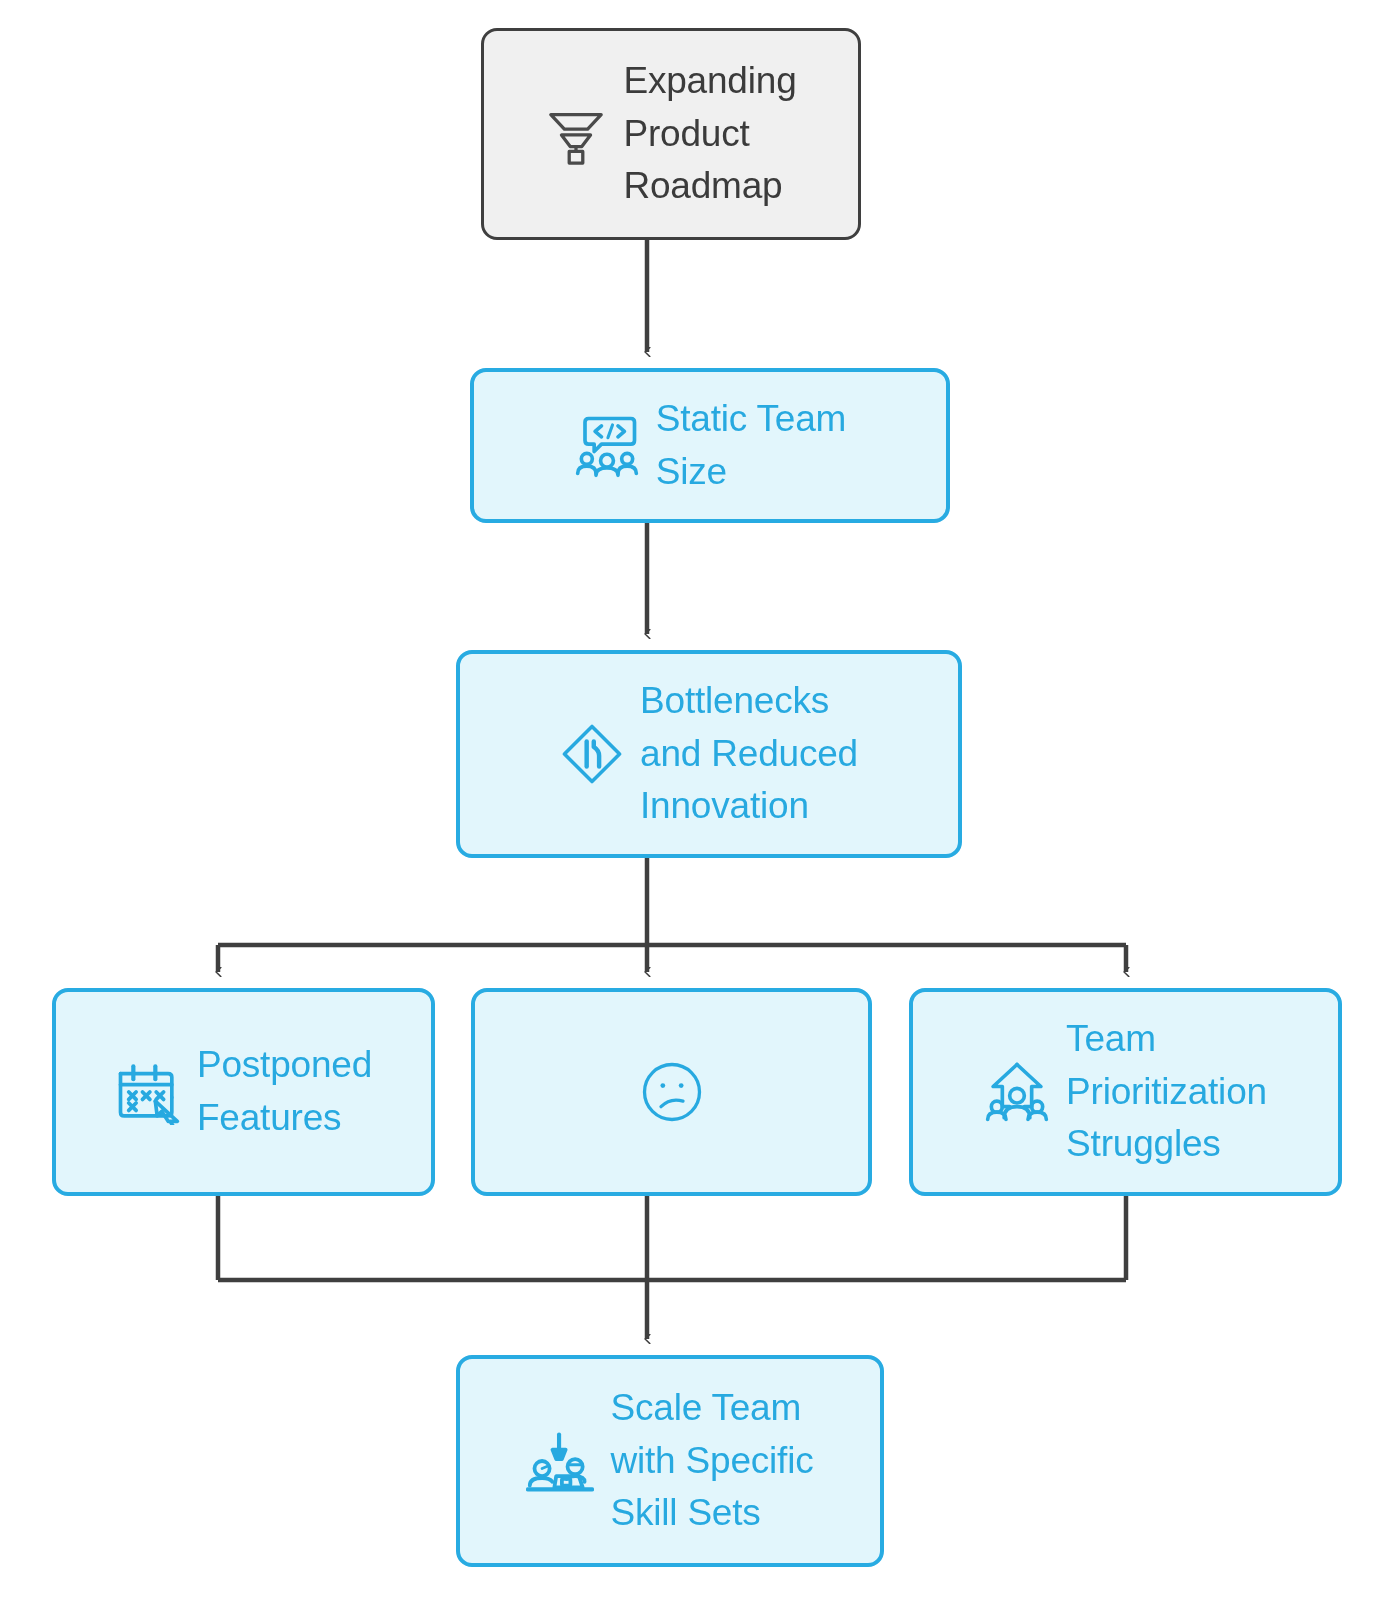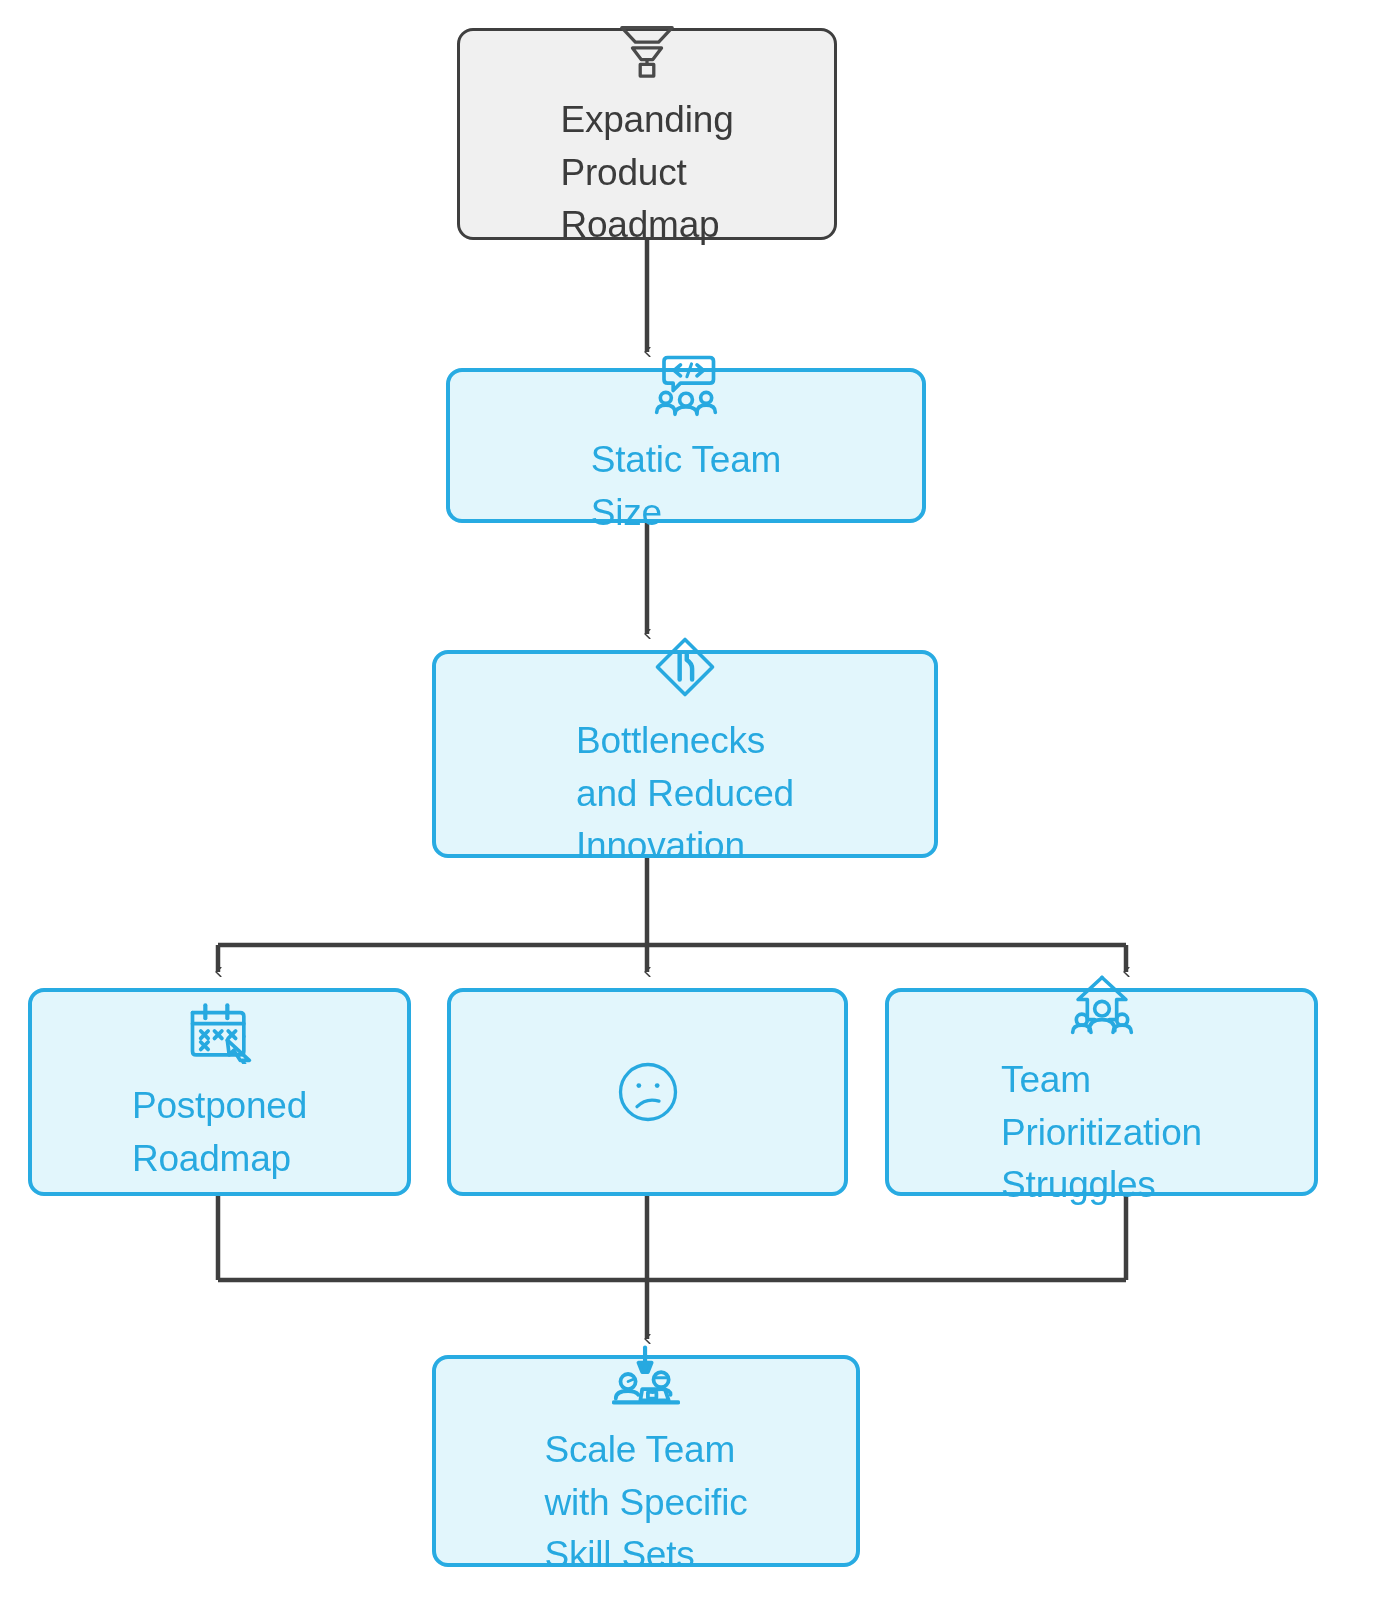--- a/index.html
+++ b/index.html
@@ -24,26 +24,27 @@
     position: absolute;
     left: 0; top: 0;
     width: 1373px;
     height: 1600px;
     pointer-events: none;
   }
   .node {
     position: absolute;
     box-sizing: border-box;
     display: flex;
-    flex-direction: column;
+    flex-direction: row;
     align-items: center;
     justify-content: center;
     gap: 16px;
     border-radius: 16px;
     padding: 10px 18px;
+    margin-left: 24px;
   }
   .node .node-icon {
     flex: 0 0 auto;
     display: block;
     line-height: 0;
   }
   .node .node-label {
     font-size: 37px;
     line-height: 1.42;
     letter-spacing: -0.2px;
@@ -168,21 +169,21 @@
           <path d="M15,36 L23,44 M23,36 L15,44"></path>
           <path d="M30,36 L38,44 M38,36 L30,44"></path>
           <path d="M45,36 L53,44 M53,36 L45,44"></path>
           <path d="M15,48 L23,56 M23,48 L15,56"></path>
         </g>
         <path d="M44,46 L68,68 L60,68 L64,74" stroke-width="4" fill="none"></path>
         <path d="M44,46 L46,62 L51,57 L58,68" stroke-width="4"></path>
       </svg>
     </span>
     <span class="node-label">Postponed
-Roadmap</span>
+Features</span>
   </div>
 
   <div class="node blue" id="node-stakeholder">
     <span class="node-icon">
       <svg width="66" height="66" viewBox="0 0 72 72" xmlns="http://www.w3.org/2000/svg" fill="none" stroke="#27A9E0" stroke-width="3.6" stroke-linecap="round" stroke-linejoin="round">
         <circle cx="36" cy="36" r="30"></circle>
         <circle cx="26" cy="29" r="2.6" fill="#27A9E0" stroke="none"></circle>
         <circle cx="46" cy="29" r="2.6" fill="#27A9E0" stroke="none"></circle>
         <path d="M24,52 Q34,42 48,46"></path>
       </svg>

